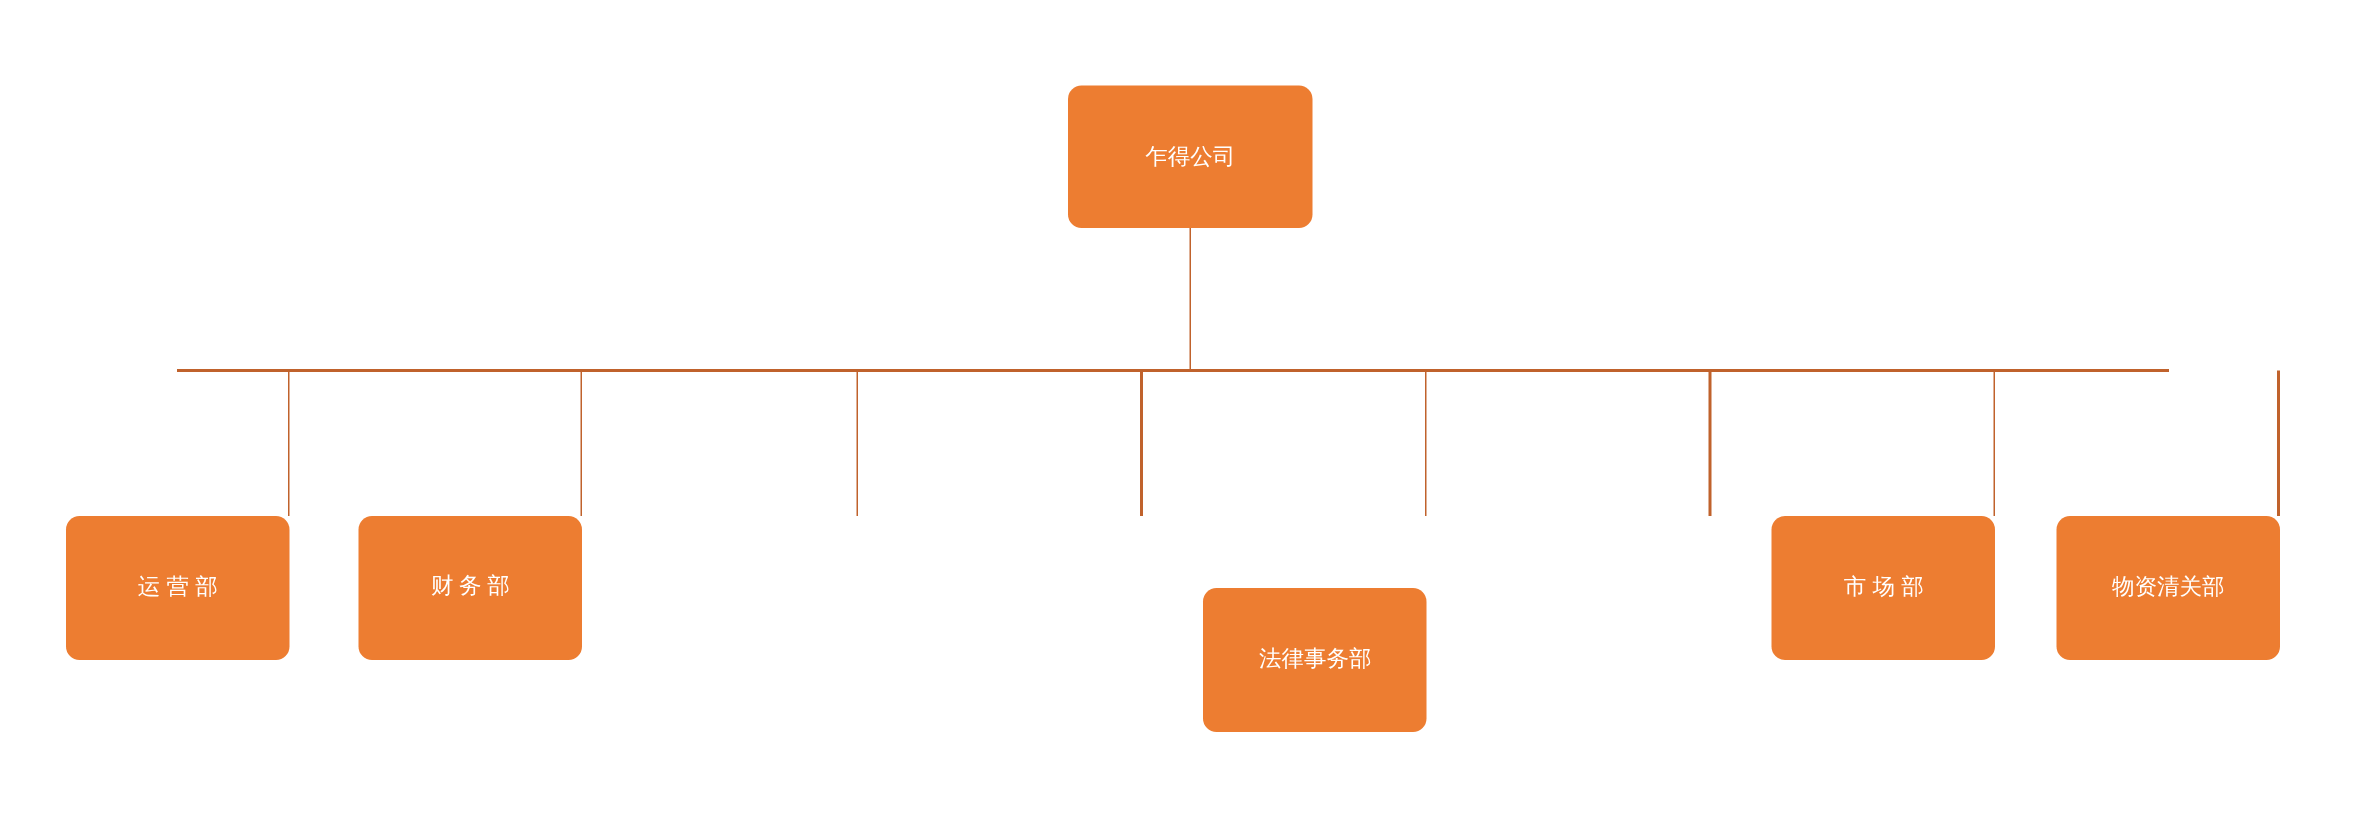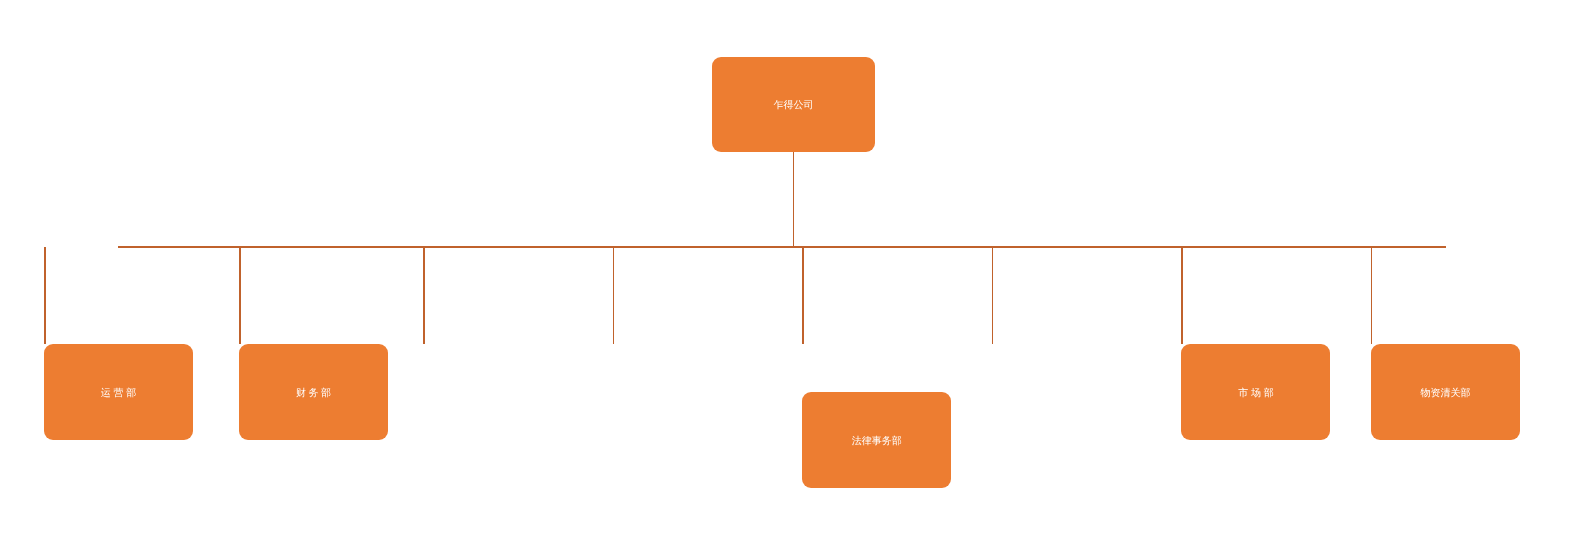--- a/index.html
+++ b/index.html
@@ -17,21 +17,21 @@
   }
   .node {
     box-sizing: border-box;
     background: var(--node-fill, #ED7D31);
     color: var(--node-text, #ffffff);
     border-radius: 9px;
     display: flex;
     align-items: center;
     justify-content: center;
     text-align: center;
-    font-size: 10px;
+    font-size: 15px;
     line-height: 1.3;
   }
   .root-node {
     position: absolute;
     left: 712px;
     top: 57px;
     width: 163px;
     height: 95px;
   }
   .connector {
@@ -49,21 +49,21 @@
     top: 246px;
     width: 1328px;
     height: 1.5px;
   }
   .child-cell {
     position: absolute;
     top: 247px;
     width: 149px;
     display: flex;
     flex-direction: column;
-    align-items: flex-start;
+    align-items: flex-end;
   }
   .child-drop {
     width: 1.5px;
     height: 97px;
     background: var(--connector, #C0622C);
   }
   .child-box {
     width: 149px;
     height: 96px;
   }

